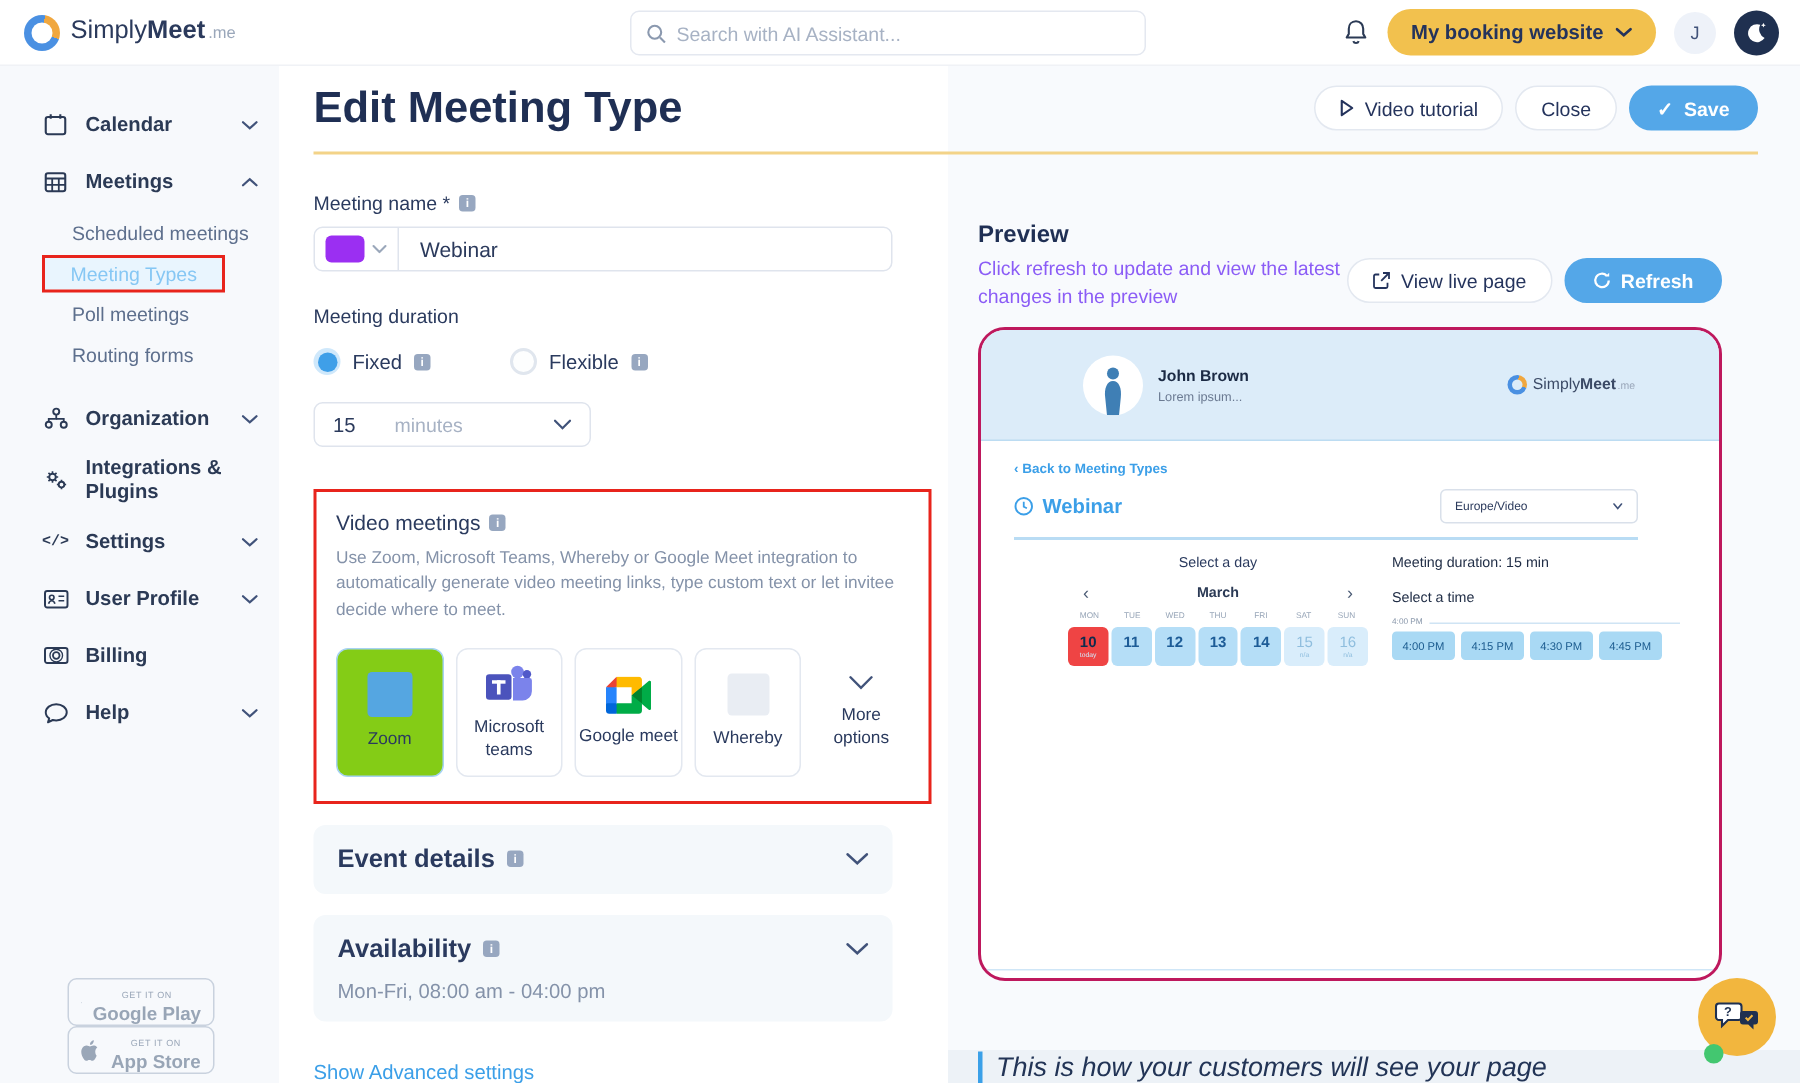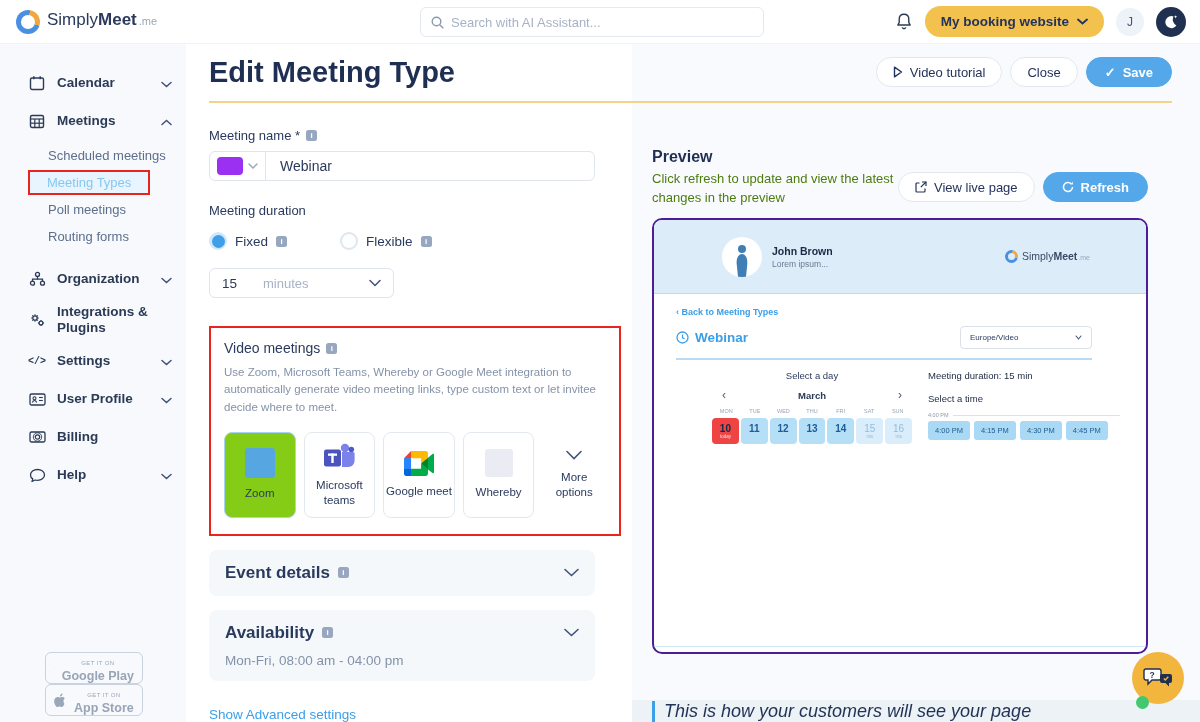--- a/index.html
+++ b/index.html
@@ -85,24 +85,24 @@
   .panel-head { display:flex; align-items:center; gap:8px; }
   .panel-title { font-size:17px; font-weight:600; color:#2a3a5e; }
   .panel-head svg.chev { margin-left:auto; }
   .panel-sub { font-size:13.5px; color:#8492a9; margin-top:10px; }
   .advanced-link { display:inline-block; margin-top:26px; font-size:13.5px; color:#3b9fe8; cursor:pointer; text-decoration:none; }
 
   
   .preview-col { position:absolute; left:466px; top:104px; width:496px; z-index:2; }
   .preview-head { position:relative; height:70px; }
   .preview-title { font-size:16px; font-weight:700; color:#1f2f54; }
-  .preview-sub { font-size:13px; color:#4d7c0f; width:245px; line-height:1.45; margin-top:4px; }
+  .preview-sub { font-size:13px; color:#8b5cf6; width:245px; line-height:1.45; margin-top:4px; }
   .preview-btns { position:absolute; right:0; top:24px; display:flex; gap:8px; }
 
-  .preview-card { position:relative; width:496px; height:436px; border:2px solid #4c1d95; border-radius:10px; background:#fff; overflow:hidden; }
+  .preview-card { position:relative; width:496px; height:436px; border:2px solid #be185d; border-radius:18px; background:#fff; overflow:hidden; }
   .pc-header { height:74px; background:#dcecf9; border-bottom:1px solid #bcdcf2; display:flex; align-items:center; padding:0 56px 0 68px; }
   .pc-avatar { width:40px; height:40px; border-radius:50%; background:#fff; display:flex; align-items:flex-end; justify-content:center; overflow:hidden; }
   .pc-user { margin-left:10px; }
   .pc-user-name { font-size:10.5px; font-weight:700; color:#1b2a44; }
   .pc-user-tag { font-size:8.5px; color:#6b7a92; margin-top:2px; }
   .mini-brand { margin-left:auto; display:flex; align-items:baseline; }
   .mini-ring { width:13px; height:13px; border-radius:50%; background:conic-gradient(from 10deg,#f0a73f 0 100deg,#4a90e2 100deg 360deg); position:relative; align-self:center; margin-right:4px; }
   .mini-ring::after { content:""; position:absolute; left:3px; top:3px; width:7px; height:7px; background:#dcecf9; border-radius:50%; }
   .mini-ring.on-white::after { background:#fff; }
   .mini-simply { font-size:10.5px; color:#3b4a66; }

